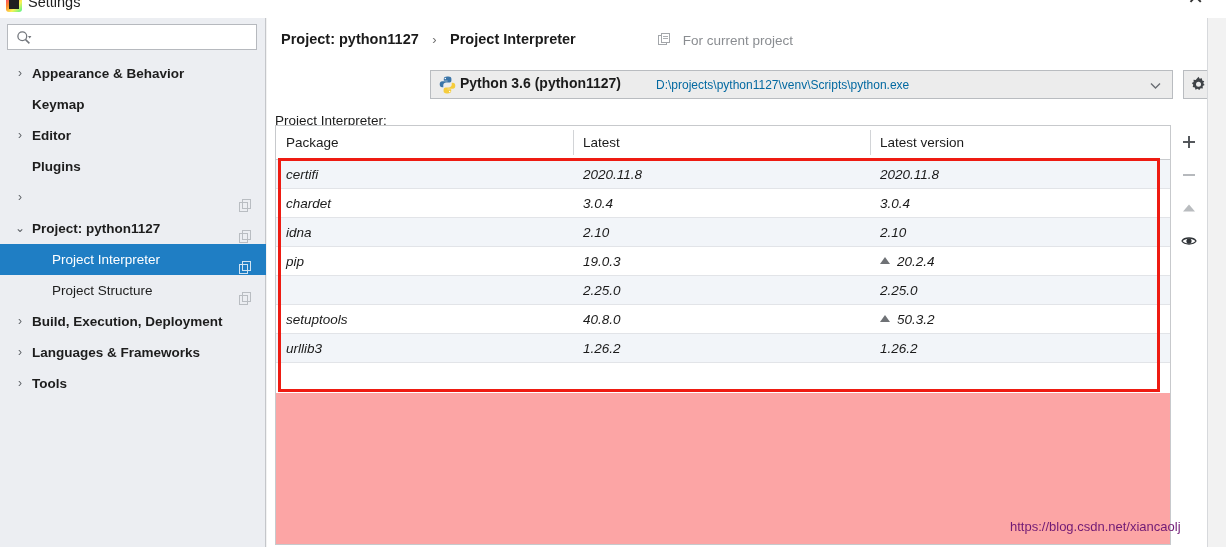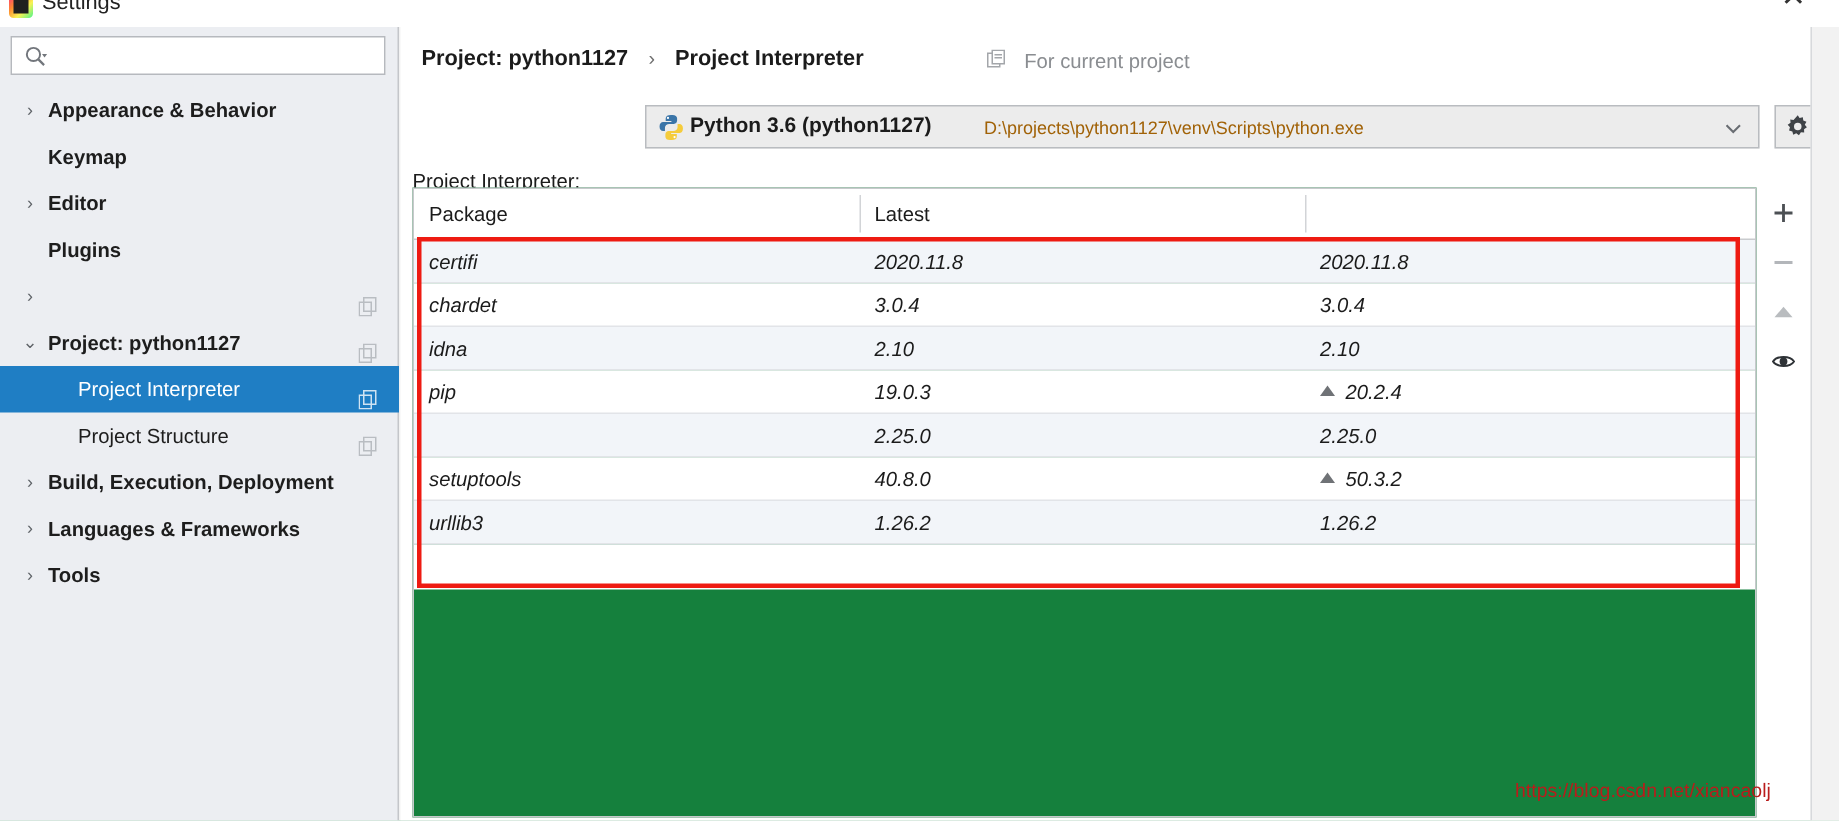--- a/index.html
+++ b/index.html
@@ -197,21 +197,21 @@
     left: 29px; top: 4px;
     font-size: 14px;
     font-weight: bold;
     color: #1b1b1b;
     white-space: nowrap;
   }
   .interp-path {
     position: absolute;
     left: 225px; top: 7px;
     font-size: 12px;
-    color: #a16207;
+    color: #0369a1;
     white-space: nowrap;
   }
   .combo-chevron {
     position: absolute;
     right: 10px; top: 8px;
     width: 13px; height: 13px;
   }
   .gear-btn {
     position: absolute;
     left: 908px; top: 0;
@@ -221,21 +221,21 @@
     cursor: pointer;
   }
   .gear-btn svg { position: absolute; left: 6px; top: 5px; }
 
   
   .table-wrap {
     position: absolute;
     left: 8px; top: 107px;
     width: 896px; height: 420px;
     border: 1px solid #c7c9cc;
-    background: #15803d;
+    background: #fca5a5;
     overflow: hidden;
   }
   .thead {
     position: relative;
     height: 34px;
     background: #ffffff;
     border-bottom: 1px solid #c9cbce;
   }
   .th {
     position: absolute;
@@ -310,21 +310,21 @@
     left: 1207px; top: 18px;
     width: 19px; height: 529px;
     background: #f2f2f2;
     border-left: 1px solid #d7d9dc;
   }
 
   .watermark {
     position: absolute;
     left: 1010px; top: 519px;
     font-size: 13px;
-    color: #b91c1c;
+    color: #701a75;
     white-space: nowrap;
     z-index: 30;
     pointer-events: none;
   }
 </style>
 </head>
 <body>
 
 <div id="app">
 
@@ -447,20 +447,21 @@
           <circle cx="8.5" cy="8.3" r="2.5" fill="#ececec"></circle>
         </svg>
       </div>
     </div>
 
     <div class="table-wrap">
       <div class="thead">
           <div class="th" style="left: 0px; width: 297px;">Package</div>
           <div class="th" style="left: 297px; width: 297px;">Latest</div>
           <div class="th-div" style="left: 297px;"></div>
+          <div class="th" style="left: 594px; width: 300px;">Latest version</div>
           <div class="th-div" style="left: 594px;"></div>
         </div>
       <div class="tbody">
           <div class="row odd">
             <div class="cell" style="left: 0px; width: 297px;">certifi</div>
             <div class="cell" style="left: 297px; width: 297px;">2020.11.8</div>
             <div class="cell" style="left: 594px; width: 300px;">2020.11.8</div>
           </div>
           <div class="row even">
             <div class="cell" style="left: 0px; width: 297px;">chardet</div>

